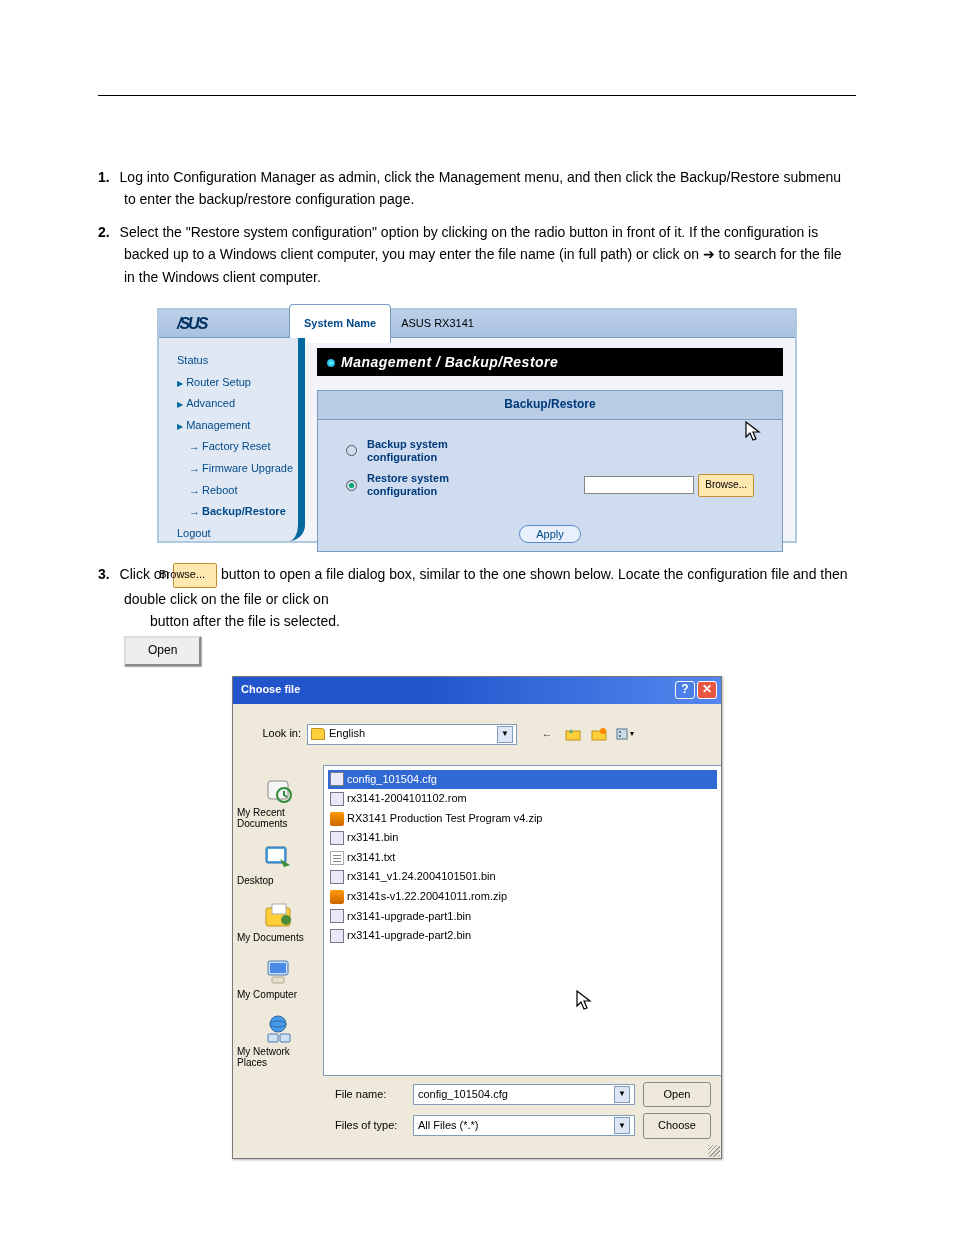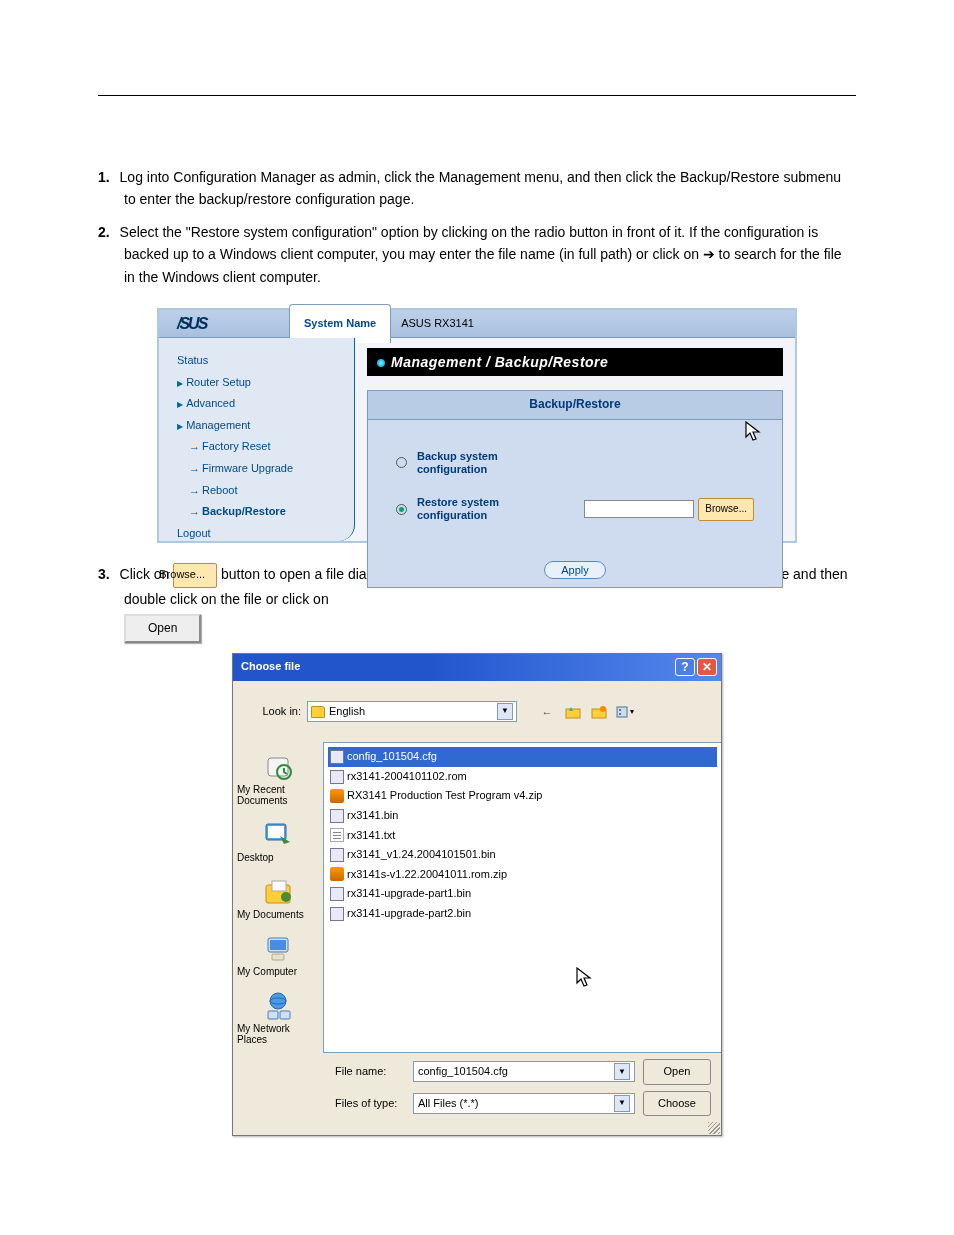--- a/index.html
+++ b/index.html
@@ -12,33 +12,33 @@
 .arrow-char{font-family:Wingdings,sans-serif}
 .inline-img-wrap{display:flex;justify-content:center;margin:20px 0}
 
 
 .router-shot{width:640px;height:235px;border:2px solid #b0c8e0;background:#f2f4fa;position:relative;font-family:Tahoma,Verdana,sans-serif}
 .router-top{display:flex;align-items:center;background:linear-gradient(#bdd0e8,#a8c0e0);border-bottom:1px solid #7a9cc0;height:28px}
 .asus-logo{width:110px;height:24px;color:#003060;font-weight:900;font-style:italic;font-size:16px;letter-spacing:-2px;padding-left:18px}
 .tab-sysname{background:#fff;border:1px solid #7a9cc0;border-bottom:none;padding:10px 14px;font-size:11px;color:#004a8a;border-radius:4px 4px 0 0;margin-left:20px;font-weight:600}
 .sysname-val{color:#000;font-size:11px;margin-left:10px}
 .router-body{display:flex;height:calc(100% - 28px)}
-.sidebar{width:196px;background:#e0e8f4;border-right:1px solid #0369a1;padding:12px 0 12px 18px;font-size:11px;color:#004a8a;border-bottom-right-radius:16px}
+.sidebar{width:146px;background:#e0e8f4;border-right:7px solid #0369a1;padding:12px 0 12px 18px;font-size:11px;color:#004a8a;border-bottom-right-radius:16px}
 .sb-item{padding:2px 0}
 .sb-item.exp::before{content:"▶";font-size:8px;color:#006aa0;margin-right:3px}
 .sb-sub{padding:2px 0 2px 12px;color:#004a8a}
 .sb-sub::before{content:"→";margin-right:2px}
 .sb-sub.active{font-weight:700}
 .content-area{flex:1;padding:10px 12px}
 .page-title{background:#000;color:#fff;padding:3px 10px;font-size:14px;font-style:italic;font-weight:700;font-family:Verdana,sans-serif;letter-spacing:.5px;margin-bottom:14px}
 .page-title::before{content:"";display:inline-block;width:8px;height:8px;background:radial-gradient(circle,#6ff,#08c);border-radius:50%;margin-right:6px}
 .panel-header{background:#b8cce6;border:1px solid #7a9cc0;text-align:center;font-size:12px;font-weight:700;color:#003a7a;padding:4px}
 .panel-body{background:#cfdcef;border-left:1px solid #7a9cc0;border-right:1px solid #7a9cc0;padding:10px 28px}
 .panel-footer{background:#cfdcef;border:1px solid #7a9cc0;border-top:none;text-align:center;padding:6px}
-.opt-row{display:flex;align-items:center;margin:20px 0}
+.opt-row{display:flex;align-items:center;margin:8px 0}
 .radio{width:11px;height:11px;border:1px solid #555;border-radius:50%;margin-right:10px;display:flex;align-items:center;justify-content:center}
 .radio.checked::after{content:"";width:5px;height:5px;background:#0a6;border-radius:50%}
 .opt-label{font-size:11px;font-weight:700;color:#003a7a;width:140px;line-height:1.2}
 .file-input-fake{flex:1;display:flex;gap:4px;align-items:center;justify-content:flex-end}
 .file-input-box{width:110px;height:18px;background:#fff;border:1px solid #888}
 .browse-btn{background:#ffe8b0;border:1px solid #c09030;padding:2px 6px 3px;font-size:10px;border-radius:2px;cursor:pointer}
 .apply-btn{background:#e8f0fb;border:1px solid #5888c8;padding:2px 16px;font-size:11px;color:#004a8a;border-radius:10px}
 .cursor-svg{position:absolute;right:32px;bottom:98px;pointer-events:none}
 
 
@@ -153,20 +153,23 @@
           </svg>
       </div>
     </div>
 
     <p class="step-text">
       <span class="step-num">3.</span>
       <span>Click on </span>
       <span class="browse-inline">Browse...</span>
       <span> button to open a file dialog box, similar to the one shown below. Locate the configuration file and then double click on the file or click on </span>
       <br>
+      <span style="padding-left:26px;display:inline-block;text-indent:0">
+        <span> button after the file is selected.</span>
+      </span>
     </p>
 
     <p style="text-indent:0;padding-left:26px;margin-top:-6px">
       <span class="open-btn">Open</span>
     </p>
 
     <div class="dlg-wrap" style="position:relative">
       <div class="dlg">
         <div class="dlg-title">
           <span>Choose file</span>

